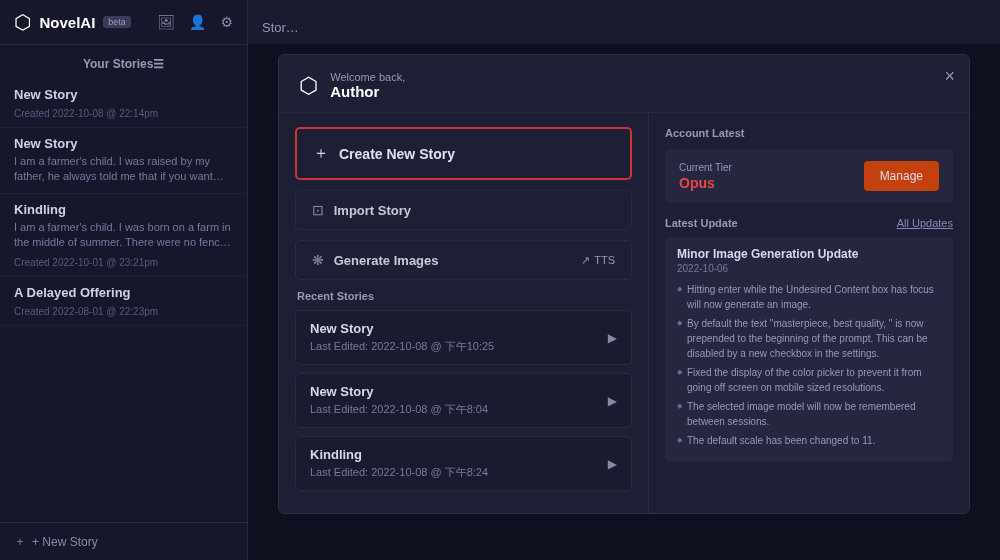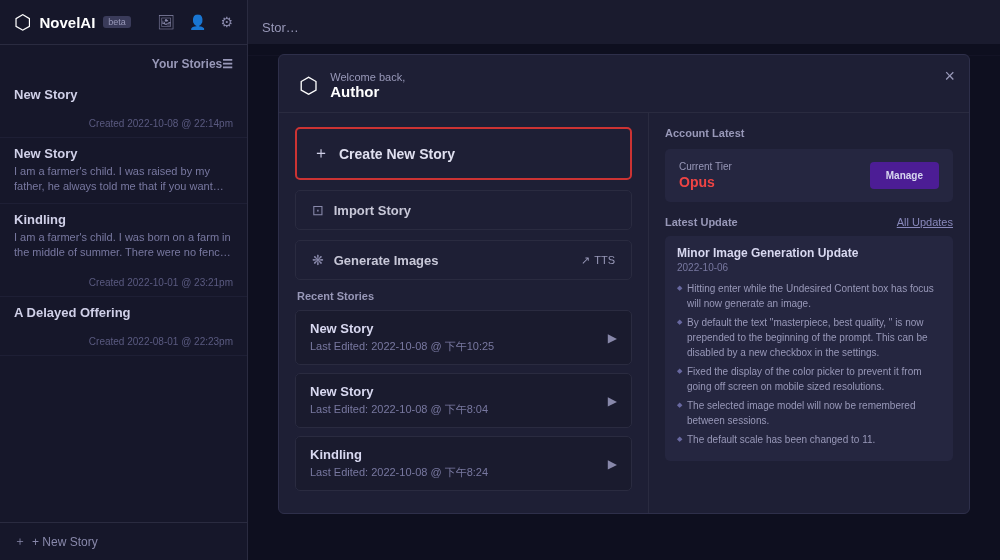--- a/index.html
+++ b/index.html
@@ -55,21 +55,21 @@
       margin-left: auto;
     }
     .sidebar-nav-icons span {
       color: #8888aa;
       font-size: 14px;
       cursor: pointer;
     }
     .sidebar-stories-header {
       display: flex;
       align-items: center;
-      justify-content: flex-end;
+      justify-content: center;
       padding: 12px 14px 8px;
     }
     .sidebar-stories-header span {
       color: #9898b8;
       font-size: 12px;
       font-weight: 600;
     }
     .sidebar-story-item {
       padding: 8px 14px;
       border-bottom: 1px solid #1e1f35;
@@ -87,22 +87,21 @@
       line-height: 1.4;
       display: -webkit-box;
       -webkit-line-clamp: 2;
       -webkit-box-orient: vertical;
       overflow: hidden;
     }
     .story-date {
       color: #5858808;
       font-size: 10px;
       color: #5a5a80;
-      margin-top: 16px;
-      text-align: right;
+      margin-top: 6px;
     }
     .sidebar-new-story {
       display: flex;
       align-items: center;
       gap: 6px;
       padding: 10px 14px;
       color: #8888aa;
       font-size: 12px;
       cursor: pointer;
       border-top: 1px solid #2a2b40;
@@ -311,27 +310,27 @@
       font-size: 10px;
       color: #9898b8;
       margin-bottom: 2px;
     }
     .tier-name {
       font-size: 14px;
       font-weight: 700;
       color: #ef4444;
     }
     .manage-btn {
-      background: #4c1d95;
+      background: #c2410c;
       border: none;
       border-radius: 4px;
       padding: 8px 16px;
       color: #d8d8f0;
-      font-size: 10px;
-      font-weight: 700;
+      font-size: 12px;
+      font-weight: 400;
       cursor: pointer;
     }
     .latest-update-row {
       display: flex;
       align-items: center;
       justify-content: space-between;
       margin-bottom: 8px;
     }
     .latest-update-label {
       font-size: 11px;

